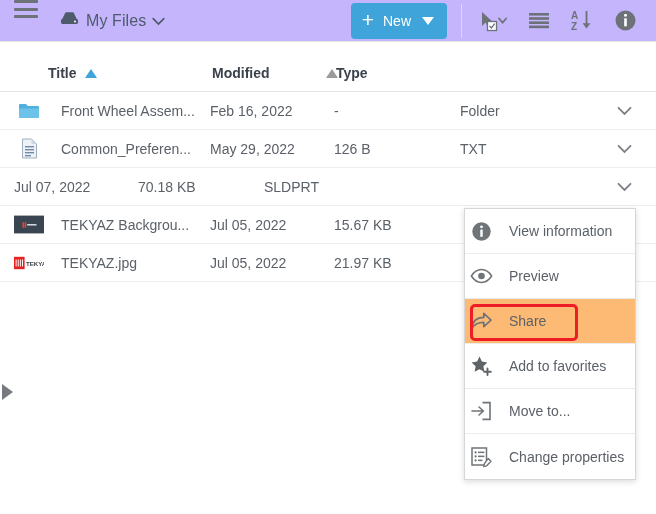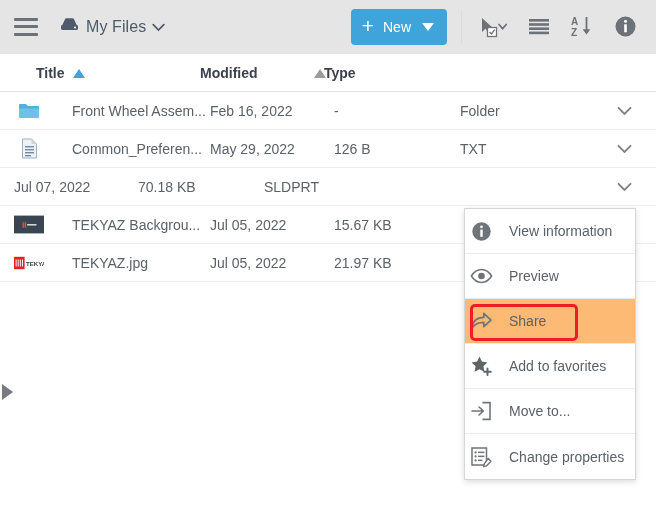--- a/index.html
+++ b/index.html
@@ -13,25 +13,24 @@
   #app {
     position: relative;
     width: 656px; height: 514px;
     background: #ffffff;
   }
 
   
   .toolbar {
     position: absolute;
     left: 0; top: 0;
-    width: 656px; height: 54px;
-    background: #e5e5e5;
+    width: 656px; height: 42px;
+    background: #c4b5fd;
     border-bottom: 1px solid #e4e4e4;
     display: flex;
-    align-items: center;
   }
   .hamburger {
     width: 24px; height: 18px;
     margin-left: 14px;
     display: flex; flex-direction: column; justify-content: space-between;
     cursor: pointer;
   }
   .hamburger span {
     display: block; height: 3px; width: 24px;
     background: #6d7278; border-radius: 1px;
@@ -95,21 +94,21 @@
 
   
   .table {
     position: absolute;
     left: 0; top: 54px;
     width: 656px;
   }
   .thead {
     display: flex; align-items: center;
     height: 38px;
-    padding-left: 4px;
+    padding-left: 16px;
     border-bottom: 1px solid #e4e4e4;
   }
   .th {
     font-size: 14px; font-weight: bold; color: #3b424b;
     display: flex; align-items: center;
     cursor: pointer;
   }
   .th .tri {
     width: 0; height: 0;
     border-left: 6px solid transparent;
@@ -131,21 +130,21 @@
     padding-left: 14px;
     border-bottom: 1px solid #eeeeee;
     font-size: 14px;
     color: #5b6168;
     cursor: pointer;
     position: relative;
   }
   .cell-title {
     width: 196px;
     display: flex; align-items: center;
-    gap: 28px;
+    gap: 17px;
     overflow: hidden; white-space: nowrap;
   }
   .cell-title .nm { overflow: hidden; text-overflow: ellipsis; white-space: nowrap; }
   .ficon { width: 30px; min-width:30px; height: 24px; display: flex; align-items: center; justify-content: center; }
   .cell-mod  { width: 124px; }
   .cell-size { width: 126px; }
   .cell-type { width: 120px; }
   .row-caret {
     position: absolute; right: 24px;
     display: flex; align-items: center;

